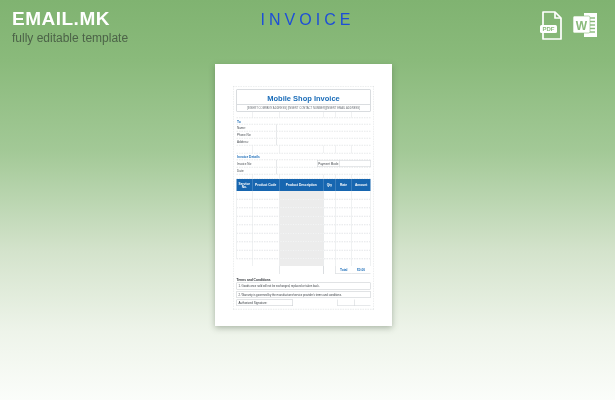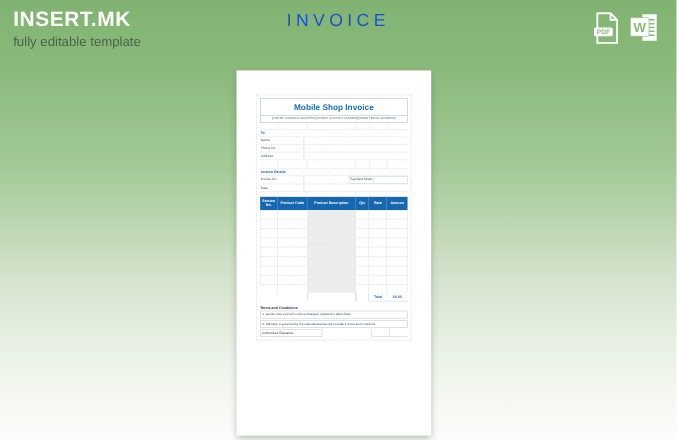--- a/index.html
+++ b/index.html
@@ -9,21 +9,21 @@
     background:linear-gradient(180deg,#80b371 0%,#8aba7b 15%,#a3c997 38%,#d4e3cc 63%,#eef4ea 83%,#fbfdfa 100%);
   }
   
   .brand{position:absolute;left:12px;top:8px;color:#ffffff;font-size:19px;font-weight:800;letter-spacing:.5px;}
   .tagline{position:absolute;left:12px;top:31px;color:#4c6348;font-size:12px;font-weight:500;}
   .page-title{position:absolute;left:0;top:11px;width:100%;text-align:center;color:#1d4ed8;font-size:16px;letter-spacing:4px;font-weight:500;}
   .dl-icons{position:absolute;right:13px;top:10px;display:flex;gap:7px;align-items:flex-start;}
   .dl-icons svg{display:block;cursor:pointer;}
   
   .page{
-    position:absolute;left:215px;top:64px;width:177px;height:332px;background:#ffffff;
+    position:absolute;left:215px;top:64px;width:177px;height:262px;background:#ffffff;
     box-shadow:0 2px 6px rgba(50,70,45,.35);
   }
   .doc{width:354px;height:524px;transform:scale(.5);transform-origin:0 0;padding:44px 36px 0 36px;box-sizing:border-box;}
   .content{border:1px dashed #cfd2d5;padding:6px;box-sizing:border-box;}
   .title-box{border:1px solid #b4bac0;}
   .doc-title{color:#1a6cb8;font-size:15px;font-weight:bold;text-align:center;padding:7px 0 5px 0;}
   .contact-strip{border-top:1px solid #b4bac0;font-size:5.5px;color:#6b7076;text-align:center;padding:3px 0;}
   .spacer{display:flex;border-bottom:1px dashed #cfd2d5;}
   .spacer .cell{border-right:1px solid #e0e3e5;}
   .spacer .cell:last-child{border-right:none;}
@@ -58,21 +58,21 @@
   .terms-head{font-size:6.5px;font-weight:bold;color:#2f3338;margin-top:6px;padding:2px 0;}
   .term-box{border:1px solid #c4c8cc;font-size:5.5px;color:#3a3f44;padding:3px;margin-bottom:3px;}
   .sig-row{display:flex;margin-top:2px;align-items:stretch;height:13px;}
   .sig-box{border:1px solid #c4c8cc;font-size:6px;color:#3a3f44;display:flex;align-items:center;padding:0 3px;width:42%;box-sizing:border-box;}
   .sig-sp{flex:1;}
   .sig-cell{width:12%;border-bottom:1px solid #cdd1d4;border-left:1px solid #cdd1d4;}
 </style>
 </head>
 <body>
 
-<div class="brand">INSERT.MK</div>
+<div class="brand">EMAIL.MK</div>
 <div class="tagline">fully editable template</div>
 <div class="page-title">INVOICE</div>
 
 <div class="dl-icons">
   <svg width="27" height="31" viewBox="0 0 27 31">
     <path d="M5 2 h12 l6 6 v21 h-18 z" fill="none" stroke="#ffffff" stroke-width="1.7" stroke-linejoin="round"></path>
     <path d="M17 2 v6 h6" fill="none" stroke="#ffffff" stroke-width="1.7" stroke-linejoin="round"></path>
     <rect x="2" y="15" width="17" height="8" rx="1.5" fill="#ffffff"></rect>
     <text x="10.5" y="21.3" font-size="6" font-weight="bold" text-anchor="middle" fill="#8aba7b" font-family="Liberation Sans, sans-serif">PDF</text>
   </svg>

